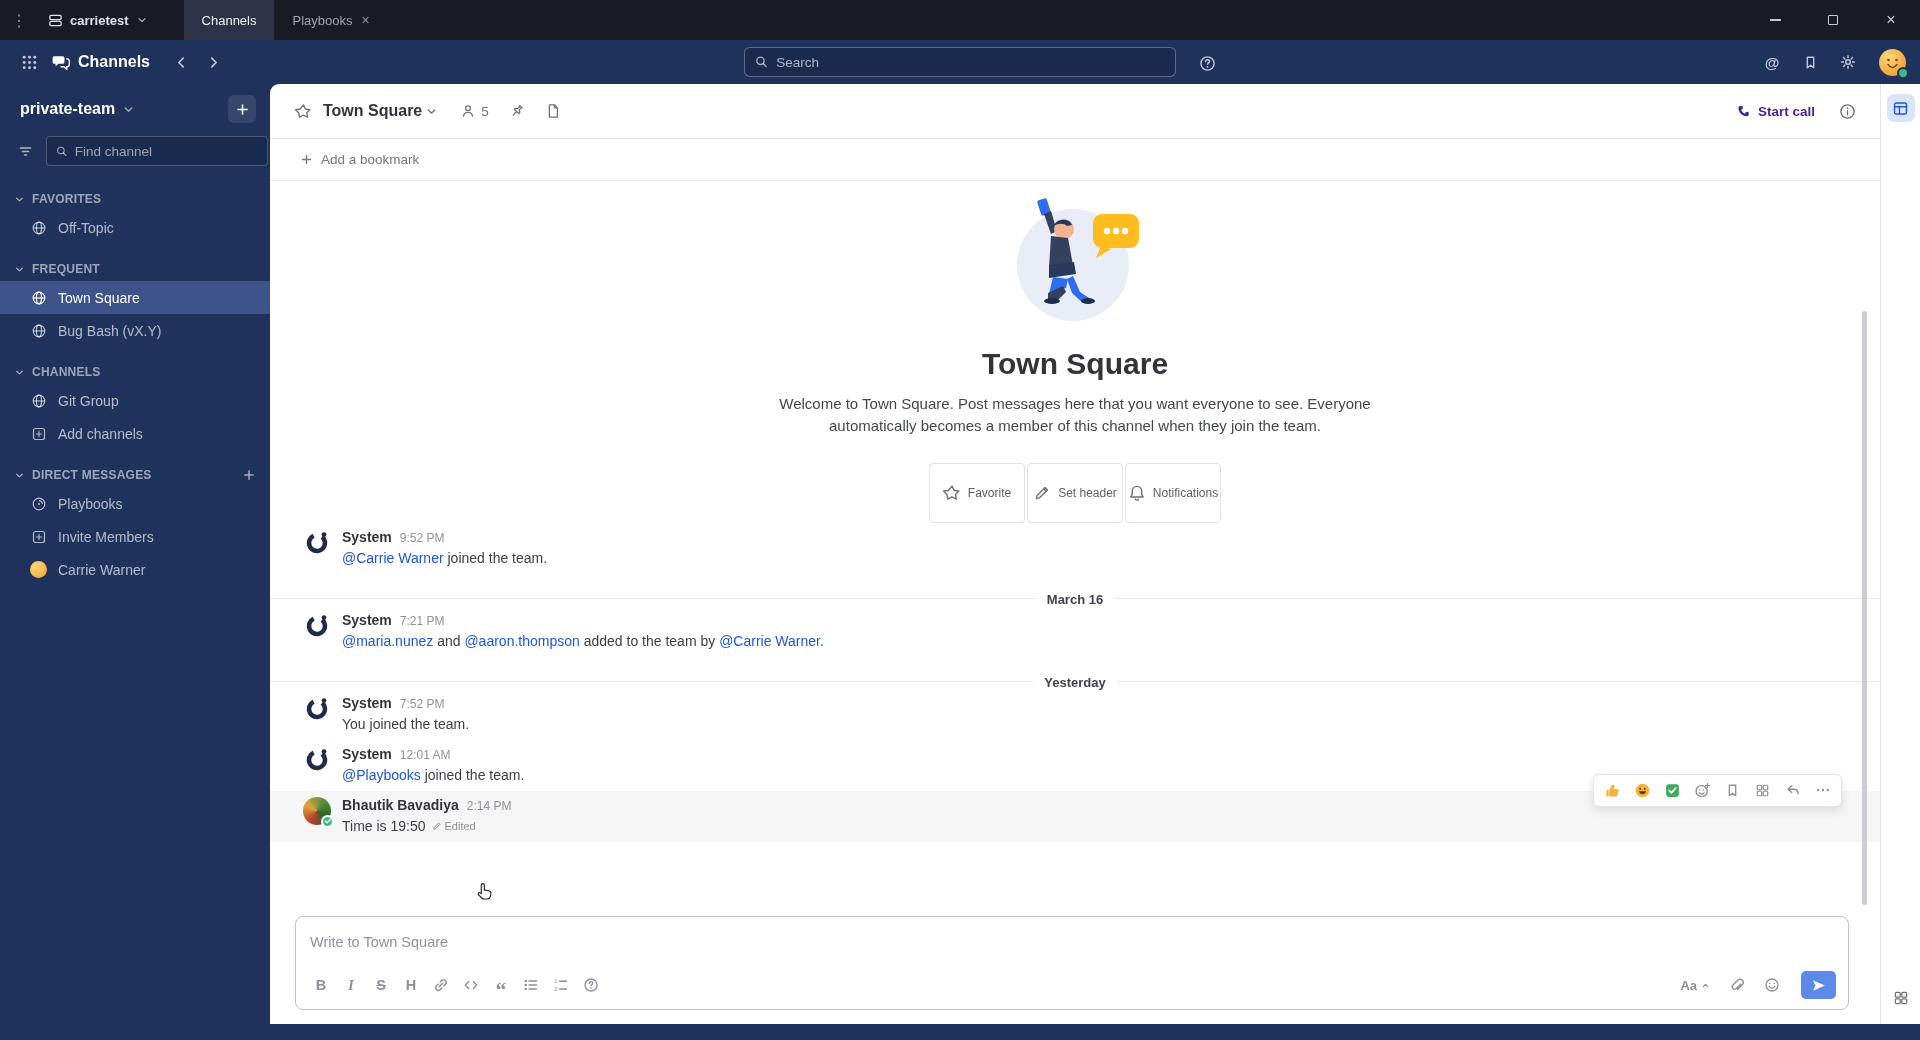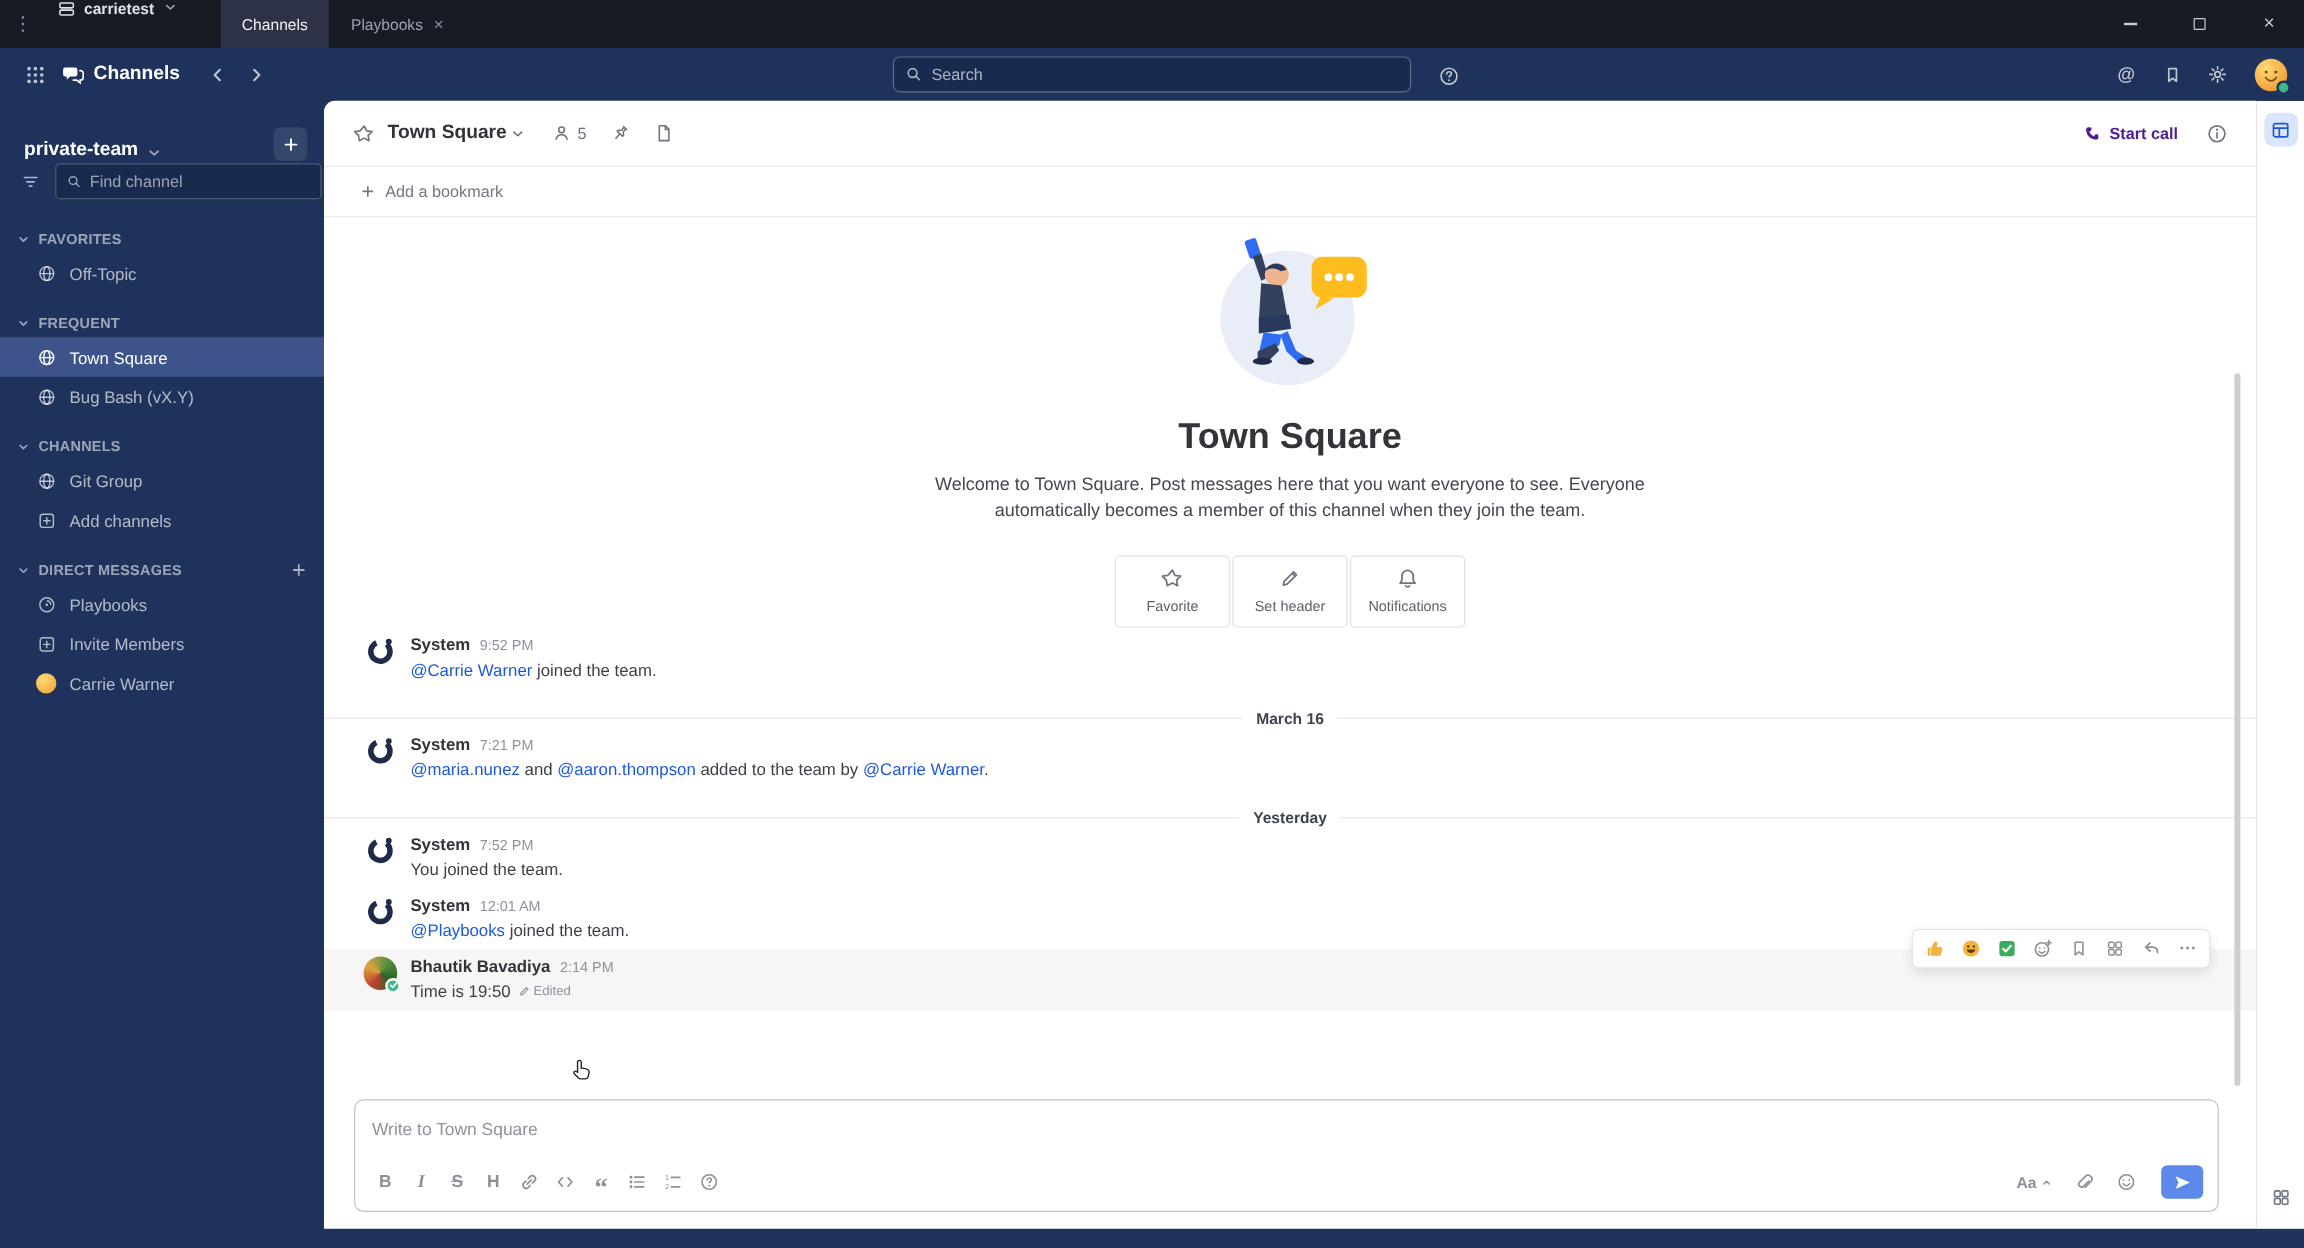--- a/index.html
+++ b/index.html
@@ -2,21 +2,21 @@
 <html><head>
 <meta charset="utf-8">
 <style>
 *{margin:0;padding:0;box-sizing:border-box;font-family:"Liberation Sans",sans-serif}
 html,body{width:1920px;height:1040px;overflow:hidden;background:#1e325c}
 .app{position:relative;display:flex;flex-direction:column;width:1920px;height:1040px}
 
 
 .titlebar{height:40px;background:#191b24;display:flex;align-items:center;color:#9da2ac;flex:none}
 .tb-dots{width:38px;text-align:center;font-size:16px;color:#8f94a0;cursor:pointer}
-.tb-team{display:flex;align-items:flex-start;gap:7px;font-size:13px;font-weight:700;color:#dfe1e6;padding:0 10px;height:100%;cursor:pointer}
+.tb-team{display:flex;align-items:center;gap:7px;font-size:13px;font-weight:700;color:#dfe1e6;padding:0 10px;height:100%;cursor:pointer}
 .tb-chev{color:#9da2ac;display:flex}
 .tb-tabs{display:flex;height:100%;margin-left:26px}
 .tab{display:flex;align-items:center;gap:9px;padding:0 18px;font-size:13px;color:#9da2ac;cursor:pointer}
 .tab.active{background:#2d3246;color:#f1f2f4}
 .tab-close{font-size:14px;color:#8f94a0;line-height:1}
 .win-controls{margin-left:auto;display:flex;height:100%}
 .win-btn{width:58px;display:flex;align-items:center;justify-content:center;color:#c8cbd2;font-size:16px;cursor:pointer}
 .win-min-glyph{width:11px;height:2px;background:#c8cbd2}
 .win-max-glyph{width:10px;height:10px;border:1.5px solid #c8cbd2;border-radius:1px}
 
@@ -32,21 +32,21 @@
 .gh-right{margin-left:auto;display:flex;align-items:center;gap:8px}
 .gh-at{font-size:15px;font-weight:700}
 .gh-avatar{width:27px;height:27px;border-radius:50%;position:relative;background:radial-gradient(circle at 35% 30%,#ffd974,#f2a33c 72%);margin-left:8px;cursor:pointer;flex:none}
 .gh-avatar .status{position:absolute;right:-3px;bottom:-3px;width:12px;height:12px;border-radius:50%;background:#3db887;border:2px solid #1e325c}
 
 
 .body{flex:1;display:flex;min-height:0}
 
 
 .sidebar{width:270px;background:#1e325c;flex:none;color:rgba(255,255,255,.68);overflow:hidden}
-.team-row{height:50px;display:flex;align-items:flex-end;padding:0 14px 0 20px;gap:7px}
+.team-row{height:50px;display:flex;align-items:center;padding:0 14px 0 20px;gap:7px}
 .team-name{font-size:16px;font-weight:700;color:#fff;cursor:pointer}
 .team-add{margin-left:auto;width:28px;height:28px;border-radius:6px;background:rgba(255,255,255,.1);color:#fff;display:flex;align-items:center;justify-content:center;cursor:pointer}
 .find-row{display:flex;align-items:center;gap:8px;padding:2px 2px 8px 12px}
 .filter-btn{width:26px;height:26px;display:flex;align-items:center;justify-content:center;color:rgba(255,255,255,.64);cursor:pointer;flex:none}
 .find-box{flex:1;height:30px;border:1px solid rgba(255,255,255,.22);background:rgba(0,0,0,.14);border-radius:4px;display:flex;align-items:center;gap:7px;padding:0 9px;color:rgba(255,255,255,.56)}
 .find-box input{background:transparent;border:none;outline:none;color:rgba(255,255,255,.85);font-size:13.5px;width:100%}
 .find-box input::placeholder{color:rgba(255,255,255,.56)}
 .section{margin-top:14px}
 .section-head{display:flex;align-items:center;gap:7px;padding:4px 14px 5px 14px;font-size:12px;font-weight:700;letter-spacing:.02em;color:rgba(255,255,255,.56);cursor:pointer}
 .section-add{margin-left:auto;color:rgba(255,255,255,.6);display:flex;cursor:pointer}
@@ -65,21 +65,21 @@
 .start-call{display:flex;align-items:center;gap:7px;color:#4c1d95;font-size:13.5px;font-weight:700;cursor:pointer}
 .bookmark-bar{height:42px;flex:none;display:flex;align-items:center;gap:8px;padding-left:30px;color:#73767f;font-size:13.5px;border-bottom:1px solid #ececf0;cursor:pointer}
 
 
 .message-area{flex:1;min-height:0;overflow:hidden;position:relative;display:flex;flex-direction:column}
 .intro{display:flex;flex-direction:column;align-items:center;text-align:center;padding-top:8px;flex:none}
 .intro-illu{width:165px;height:140px}
 .intro-title{font-size:30px;font-weight:700;color:#33343a;margin-top:18px}
 .intro-desc{width:600px;font-size:15px;line-height:1.45;color:#44474f;margin-top:12px}
 .intro-actions{display:flex;gap:2px;margin-top:26px}
-.intro-btn{width:96px;height:60px;border:1px solid #e2e2e7;border-radius:4px;display:flex;flex-direction:column;align-items:center;justify-content:center;gap:7px;color:#5c5f66;font-size:12px;cursor:pointer;background:#fff}
+.intro-btn{width:96px;height:60px;border:1px solid #e2e2e7;border-radius:4px;display:flex;flex-direction:row;align-items:center;justify-content:center;gap:7px;color:#5c5f66;font-size:12px;cursor:pointer;background:#fff}
 .intro-btn svg{color:#6f7380}
 .divider{position:relative;text-align:center;margin-top:16px;height:16px;flex:none}
 .divider.first{margin-top:24px}
 .divider:before{content:"";position:absolute;left:0;right:0;top:8px;height:1px;background:#e7e7eb}
 .divider span{position:relative;background:#fff;padding:0 11px;font-size:13px;font-weight:700;color:#3f4350}
 .msg{display:flex;gap:11px;padding:6px 40px 6px 33px;position:relative;flex:none}
 .msg.hovered{background:#f6f6f7}
 .avatar{width:28px;height:28px;border-radius:50%;flex:none;position:relative;cursor:pointer}
 .avatar.user{background:conic-gradient(from 210deg,#b7402e,#e0a33e,#5d8f3d,#27632a,#b7402e)}
 .avatar-status{position:absolute;right:-3px;bottom:-3px;width:13px;height:13px;background:#3db887;border-radius:50%;border:2px solid #fff;display:flex;align-items:center;justify-content:center}

